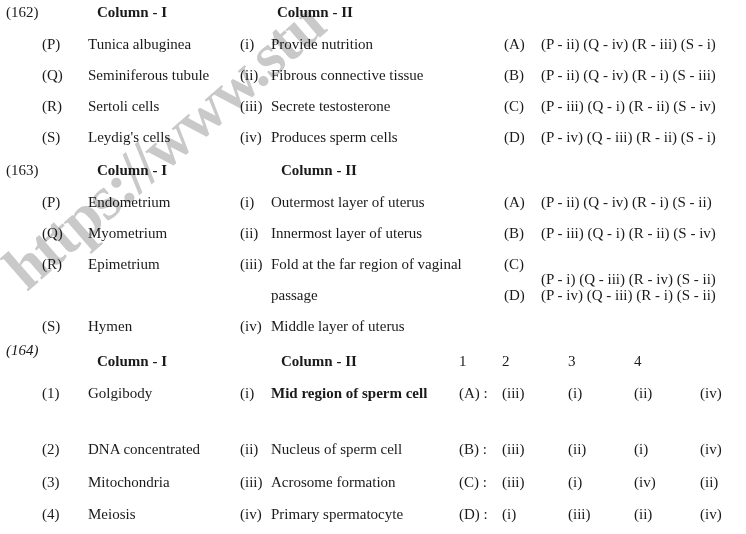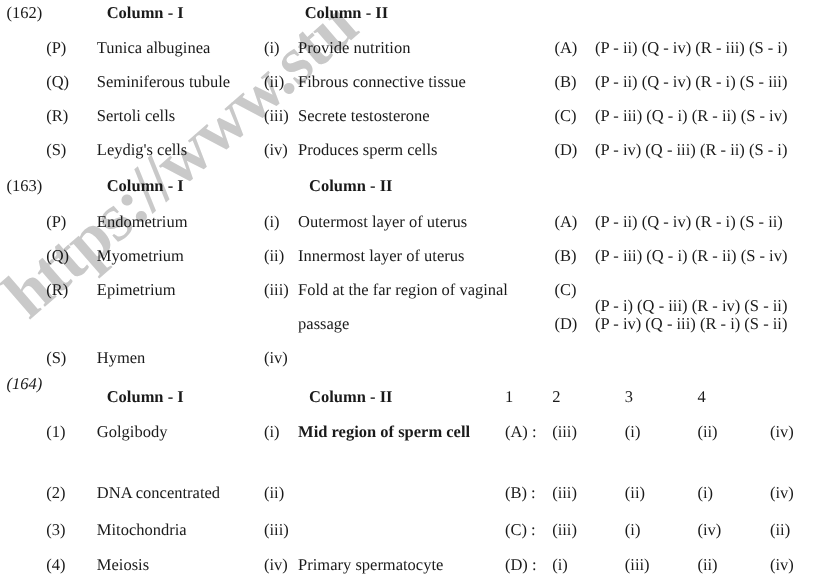--- a/index.html
+++ b/index.html
@@ -139,20 +139,21 @@
     <div class="abs txt x-pt" style="top:318px;">Hymen</div>
 
     <div class="abs lbl x-il" style="top:194px;">(i)</div>
     <div class="abs txt x-it" style="top:194px;">Outermost layer of uterus</div>
     <div class="abs lbl x-il" style="top:225px;">(ii)</div>
     <div class="abs txt x-it" style="top:225px;text-align:center;">Innermost layer of uterus</div>
     <div class="abs lbl x-il" style="top:256px;">(iii)</div>
     <div class="abs txt x-it" style="top:256px;">Fold at the far region of vaginal</div>
     <div class="abs txt x-it" style="top:287px;">passage</div>
     <div class="abs lbl x-il" style="top:318px;">(iv)</div>
+    <div class="abs txt x-it" style="top:318px;">Middle layer of uterus</div>
 
     <div class="abs lbl x-ol" style="top:194px;">(A)</div>
     <div class="abs txt x-ot" style="top:194px;">(P - ii) (Q - iv) (R - i) (S - ii)</div>
     <div class="abs lbl x-ol" style="top:225px;">(B)</div>
     <div class="abs txt x-ot" style="top:225px;">(P - iii) (Q - i) (R - ii) (S - iv)</div>
     <div class="abs lbl x-ol" style="top:256px;">(C)</div>
     <div class="abs txt x-ot" style="top:271px;">(P - i) (Q - iii) (R - iv) (S - ii)</div>
     <div class="abs lbl x-ol" style="top:287px;">(D)</div>
     <div class="abs txt x-ot" style="top:287px;">(P - iv) (Q - iii) (R - i) (S - ii)</div>
 
@@ -170,21 +171,23 @@
     <div class="abs lbl x-pl" style="top:441px;">(2)</div>
     <div class="abs txt x-pt" style="top:441px;">DNA concentrated</div>
     <div class="abs lbl x-pl" style="top:474px;">(3)</div>
     <div class="abs txt x-pt" style="top:474px;">Mitochondria</div>
     <div class="abs lbl x-pl" style="top:506px;">(4)</div>
     <div class="abs txt x-pt" style="top:506px;">Meiosis</div>
 
     <div class="abs lbl x-il" style="top:385px;">(i)</div>
     <div class="abs txt x-it" style="top:385px;font-weight:bold;">Mid region of sperm cell</div>
     <div class="abs lbl x-il" style="top:441px;">(ii)</div>
+    <div class="abs txt x-it" style="top:441px;">Nucleus of sperm cell</div>
     <div class="abs lbl x-il" style="top:474px;">(iii)</div>
+    <div class="abs txt x-it" style="top:474px;">Acrosome formation</div>
     <div class="abs lbl x-il" style="top:506px;">(iv)</div>
     <div class="abs txt x-it" style="top:506px;">Primary spermatocyte</div>
 
     <div class="abs lbl x-ml" style="top:385px;">(A) :</div>
     <div class="abs num x-m1" style="top:385px;">(iii)</div>
     <div class="abs num x-m2" style="top:385px;">(i)</div>
     <div class="abs num x-m3" style="top:385px;">(ii)</div>
     <div class="abs num x-m4" style="top:385px;">(iv)</div>
 
     <div class="abs lbl x-ml" style="top:441px;">(B) :</div>

